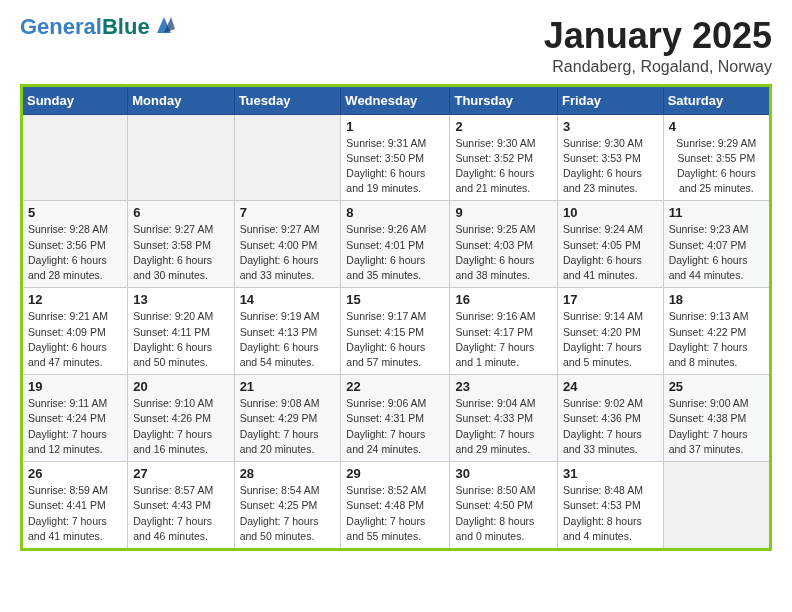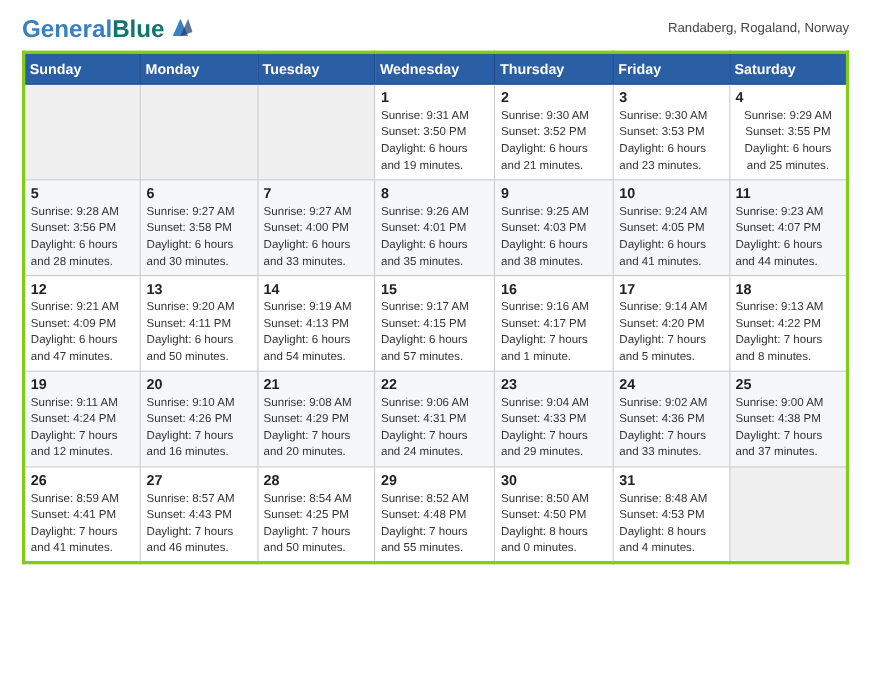--- a/index.html
+++ b/index.html
@@ -36,21 +36,21 @@
     .title-block {
       text-align: right;
     }
     .main-title {
       font-size: 36px;
       font-weight: bold;
       color: #222;
       line-height: 1.1;
     }
     .subtitle {
-      font-size: 12px;
+      font-size: 16px;
       color: #444;
       margin-top: 2px;
       text-align: right;
     }
     .calendar {
       width: 100%;
       border-collapse: collapse;
       border: 3px solid #84cc16;
     }
     .calendar thead tr th {
@@ -99,20 +99,21 @@
         <span class="logo-text">
           <span>General</span><span style="color:#0f766e;">Blue</span>
         </span>
         <svg width="22" height="18" viewBox="0 0 22 18" style="margin-left:3px;margin-top:-6px;">
           <polygon points="4,18 11,2 18,18" fill="#3a7fc1"></polygon>
           <polygon points="11,18 18,2 22,14" fill="#1a3a6b" opacity="0.7"></polygon>
         </svg>
       </div>
     </div>
     <div class="title-block">
+      <div class="main-title">January 2025</div>
       <div class="subtitle">Randaberg, Rogaland, Norway</div>
     </div>
   </div>
 
   <table class="calendar">
     <thead>
       <tr>
       <th>Sunday</th>
           <th>Monday</th>
           <th>Tuesday</th>

